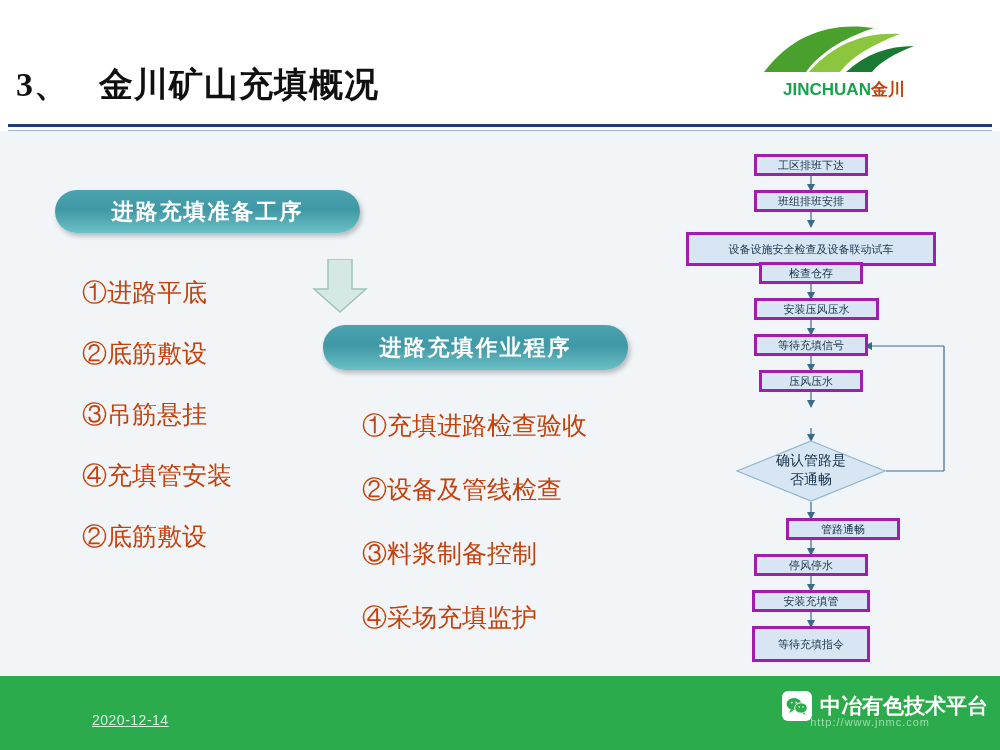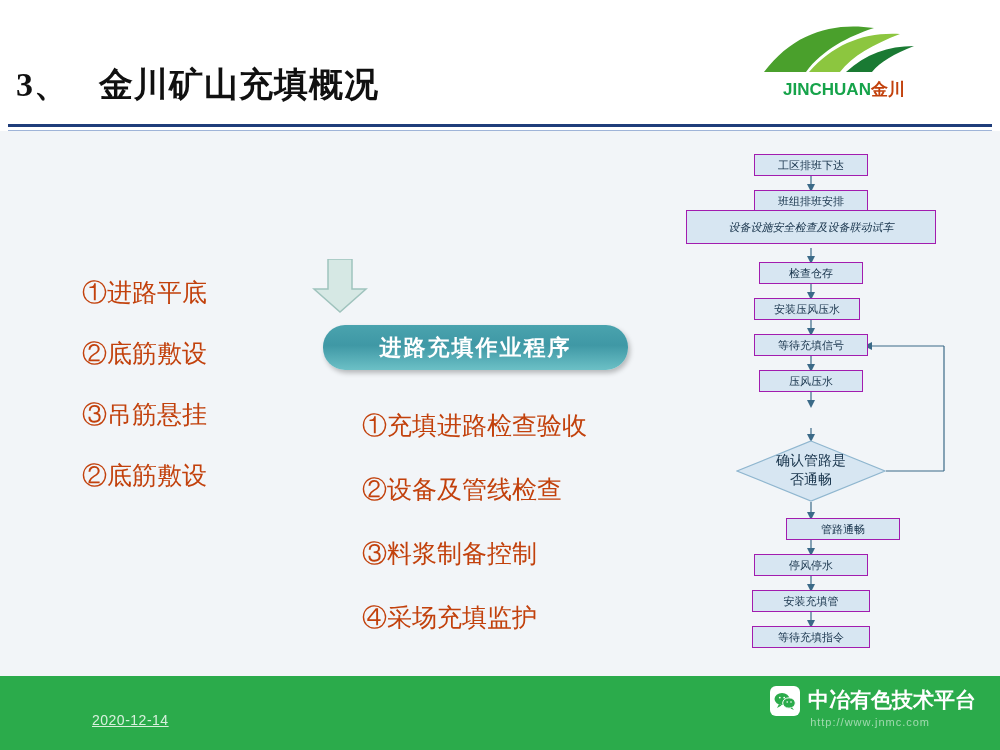--- a/index.html
+++ b/index.html
@@ -155,21 +155,21 @@
   .flow {
     position: absolute;
     left: 676px;
     top: 140px;
     width: 300px;
     height: 540px;
   }
   .flow-node {
     position: absolute;
     background: #d7e6f2;
-    border: 1px solid #a21caf;
+    border: 3px solid #a21caf;
     color: #16324a;
     font-size: 11px;
     font-family: "Liberation Serif", serif;
     display: flex;
     align-items: center;
     justify-content: center;
     white-space: nowrap;
     box-sizing: border-box;
   }
   .flow-dec {
@@ -213,24 +213,24 @@
     position: absolute;
     left: 92px;
     top: 712px;
     font-size: 14px;
     color: #d8f0dd;
     letter-spacing: 0.5px;
     text-decoration: underline;
   }
   .wechat-badge {
     position: absolute;
-    right: 24px;
+    right: 12px;
     top: 686px;
     display: flex;
-    align-items: flex-start;
+    align-items: center;
     height: 40px;
   }
   .wechat-icon {
     width: 30px;
     height: 30px;
     border-radius: 6px;
     background: #ffffff;
     display: flex;
     align-items: center;
     justify-content: center;
@@ -273,33 +273,35 @@
         <span>JINCHUAN</span><span class="cn">金川</span>
       </div>
     </div>
 
     <div class="header-rule"></div>
     <div class="header-rule-thin"></div>
   </div>
 
   <div class="body-bg"></div>
 
+  <div class="banner" id="banner1">进路充填准备工序</div>
 
   <div class="down-arrow">
     <svg width="60" height="55" viewBox="0 0 60 55">
       <polygon points="18,0 42,0 42,30 56,30 30,53 4,30 18,30" fill="#d6e8e4" stroke="#9fc3bd" stroke-width="1.5"></polygon>
     </svg>
   </div>
 
   <div class="banner" id="banner2">进路充填作业程序</div>
 
   <div class="list" id="list-left">
     <div class="item">①进路平底</div>
     <div class="item">②底筋敷设</div>
     <div class="item">③吊筋悬挂</div>
+    <div class="item">④充填管安装</div>
     <div class="item">②底筋敷设</div>
   </div>
 
   <div class="list" id="list-right">
     <div class="item">①充填进路检查验收</div>
     <div class="item">②设备及管线检查</div>
     <div class="item">③料浆制备控制</div>
     <div class="item">④采场充填监护</div>
   </div>
 
@@ -335,40 +337,40 @@
         <polygon points="135,380 131,372 139,372"></polygon>
         <polygon points="135,416 131,408 139,408"></polygon>
         <polygon points="135,452 131,444 139,444"></polygon>
         <polygon points="135,488 131,480 139,480"></polygon>
         <polygon points="188,206 196,202 196,210"></polygon>
       </g>
     </svg>
 
     <div class="flow-node" style="left:78px; top:14px; width:114px; height:22px;">工区排班下达</div>
     <div class="flow-node" style="left:78px; top:50px; width:114px; height:22px;">班组排班安排</div>
-    <div class="flow-node" style="left:10px; top:70px; width:250px; height:34px;font-style:italic;">设备设施安全检查及设备联动试车</div>
+    <div class="flow-node" style="left:10px; top:92px; width:250px; height:34px;">设备设施安全检查及设备联动试车</div>
     <div class="flow-node" style="left:83px; top:122px; width:104px; height:22px;">检查仓存</div>
-    <div class="flow-node" style="left:78px; top:158px; width:106px; height:22px;">安装压风压水</div>
+    <div class="flow-node" style="left:78px; top:158px; width:125px; height:22px;">安装压风压水</div>
     <div class="flow-node" style="left:78px; top:194px; width:114px; height:22px;">等待充填信号</div>
     <div class="flow-node" style="left:83px; top:230px; width:104px; height:22px;">压风压水</div>
 
     <div class="flow-dec" style="left:60px; top:300px;">
       <svg class="dec-shape" viewBox="0 0 150 62">
         <polygon points="75,1 149,31 75,61 1,31" fill="#d7e6f2" stroke="#8fb6cf" stroke-width="1.2"></polygon>
       </svg>
       <div class="dec-label">
         <span>确认管路是</span><br>
         <span>否通畅</span>
       </div>
     </div>
 
     <div class="flow-node" style="left:78px; top:378px; width:114px; height:22px;margin-left:32px;">管路通畅</div>
     <div class="flow-node" style="left:78px; top:414px; width:114px; height:22px;">停风停水</div>
     <div class="flow-node" style="left:76px; top:450px; width:118px; height:22px;">安装充填管</div>
-    <div class="flow-node" style="left:76px; top:486px; width:118px; height:22px;">等待充填指令</div>
+    <div class="flow-node" style="left:76px; top:486px; width:118px; height:36px;">等待充填指令</div>
   </div>
 
   <div class="footer"></div>
   <div class="footer-date">2020-12-14</div>
   <div class="watermark">http://www.jnmc.com</div>
 
   <div class="wechat-badge">
     <div class="wechat-icon">
       <svg width="22" height="18" viewBox="0 0 22 18">
         <ellipse cx="8" cy="7" rx="7.5" ry="6" fill="#2bab4b"></ellipse>

